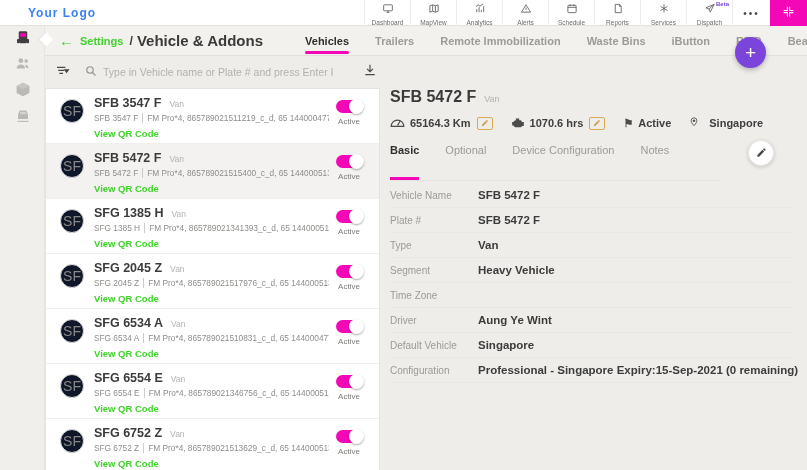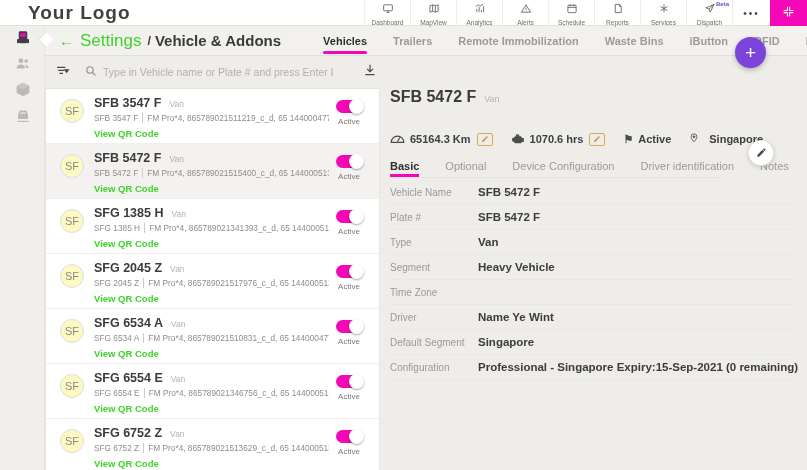--- a/index.html
+++ b/index.html
@@ -5,21 +5,21 @@
   * { margin:0; padding:0; box-sizing:border-box; }
   :root{ --accent:#f307b6; --green:#3fd32a; --purple:#7b44da; --orange:#dda94f;
          --dark:#3e3e3e; --gray:#9d9b98; --meta:#8f8d8a; --line:#e4e2df; }
   html,body{ width:807px; height:470px; overflow:hidden; }
   body{ font-family:"Liberation Sans", sans-serif; color:var(--dark); background:#eeedea; }
   .app{ position:relative; width:807px; height:470px; overflow:hidden; }
 
   
   .topbar{ position:absolute; left:0; top:0; width:807px; height:26px; background:#fff;
            border-bottom:1px solid #e3e1de; display:flex; align-items:center; z-index:30; }
-  .logo{ font-size:19px; font-weight:bold; letter-spacing:1px; color:#404040; margin-left:28px; }
+  .logo{ font-size:12px; font-weight:bold; letter-spacing:1px; color:#3b82f6; margin-left:28px; }
   .topnav{ position:absolute; right:0; top:0; height:26px; display:flex; align-items:stretch; }
   .nav-item{ width:46px; border-left:1px solid #efedeb; display:flex; flex-direction:column;
              align-items:center; justify-content:center; position:relative; cursor:pointer; }
   .nav-item svg{ width:12px; height:11px; fill:none; stroke:#5a5a5a; stroke-width:1.8; }
   .nav-label{ font-size:6.5px; color:#6e6c69; margin-top:1px; white-space:nowrap; }
   .nav-badge{ position:absolute; top:1px; right:3px; font-size:6px; color:#7042d9; font-weight:bold; }
   .nav-more{ width:38px; border-left:1px solid #efedeb; display:flex; align-items:center;
              justify-content:center; font-size:10px; letter-spacing:2px; color:#444; cursor:pointer; }
   .nav-collapse{ width:37px; background:var(--accent); display:flex; align-items:center;
                  justify-content:center; cursor:pointer; }
@@ -32,21 +32,21 @@
               position:relative; cursor:pointer; }
   .side-item svg{ width:18px; height:17px; }
   .notch{ position:absolute; right:-6px; top:8px; width:11px; height:11px; background:#fff;
           border:1px solid #e2e0dd; transform:rotate(45deg); border-right:none; border-top:none; }
 
   
   .headerbar{ position:absolute; left:45px; top:26px; right:0; height:30px; background:#f2f1ee;
               border-bottom:1px solid #e2e0dd; display:flex; align-items:center; z-index:10; }
   .breadcrumb{ display:flex; align-items:center; margin-left:14px; white-space:nowrap; }
   .bc-back{ color:var(--green); font-size:15px; font-weight:bold; margin-right:6px; cursor:pointer; }
-  .bc-link{ color:var(--green); font-size:17px; font-weight:normal; cursor:pointer; }
+  .bc-link{ color:var(--green); font-size:11px; font-weight:bold; cursor:pointer; }
   .bc-sep{ font-size:12.5px; font-weight:bold; margin:0 4px 0 6px; }
   .bc-current{ font-size:15px; font-weight:bold; color:#3a3a3a; }
   .main-tabs{ display:flex; margin-left:42px; gap:26px; height:30px; align-items:center; }
   .mtab{ font-size:11px; color:var(--gray); cursor:pointer; position:relative; height:30px;
          display:flex; align-items:center; white-space:nowrap;font-weight:bold; }
   .mtab.active{ color:#2f2f2f; font-weight:bold; }
   .mtab.active:after{ content:""; position:absolute; left:0; right:0; bottom:2px; height:3px;
                       border-radius:2px; background:var(--accent); }
 
   
@@ -61,22 +61,22 @@
   .search-input::placeholder{ color:#b3b1ad; }
   .download-btn{ margin-right:8px; cursor:pointer; }
   .download-btn svg{ width:14px; height:14px; stroke:#4a4a4a; stroke-width:1.8; fill:none; }
 
   
   .list-panel{ position:absolute; left:45px; top:88px; width:335px; bottom:0; background:#fff;
                border:1px solid #e6e4e1; border-bottom:none; overflow:hidden; z-index:5; }
   .v-item{ height:55px; padding:7px 10px 0 14px; display:flex; border-bottom:1px solid #f0efed;
            cursor:pointer; position:relative; }
   .v-item.selected{ background:#f3f2f0; }
-  .avatar{ width:24px; height:24px; border-radius:50%; background:#fef9c3; border:1px solid #ddd;
-           color:#8a8886; font-size:11px; display:flex; align-items:center; justify-content:center;
+  .avatar{ width:24px; height:24px; border-radius:50%; background:#0f172a; border:1px solid #ddd;
+           color:#8a8886; font-size:14px; display:flex; align-items:center; justify-content:center;
            margin:3px 10px 0 0; flex-shrink:0; }
   .v-main{ flex:1; min-width:0; }
   .v-title-row{ display:flex; align-items:baseline; }
   .v-name{ font-size:12.5px; font-weight:bold; color:#3b3b3b; }
   .v-type{ font-size:8.5px; color:#b5b3b0; margin-left:8px; }
   .v-meta{ font-size:8.3px; color:var(--meta); margin-top:3px; white-space:nowrap; overflow:hidden; }
   .v-meta .mdiv{ border-left:1px solid #ccc; margin:0 4px; }
   .v-qr{ font-size:9.5px; color:var(--green); font-weight:bold; margin-top:3px; display:inline-block;
          cursor:pointer; }
   .v-right{ width:40px; display:flex; flex-direction:column; align-items:center; margin-top:4px; }
@@ -84,32 +84,32 @@
            cursor:pointer; }
   .toggle .knob{ position:absolute; right:-1px; top:-1px; width:15px; height:15px; border-radius:50%;
                  background:#fff; box-shadow:0 1px 2px rgba(0,0,0,.35); }
   .v-status{ font-size:8px; color:#7c7a77; margin-top:4px; }
 
   
   .detail{ position:absolute; left:390px; top:88px; right:0; bottom:0; }
   .d-title-row{ display:flex; align-items:baseline; }
   .d-title{ font-size:16px; font-weight:bold; color:#3a3a3a; }
   .d-type{ font-size:9px; color:#b5b3b0; margin-left:8px; }
-  .d-stats{ display:flex; align-items:center; margin-top:26px; font-size:11px; font-weight:bold;
+  .d-stats{ display:flex; align-items:center; margin-top:10px; font-size:11px; font-weight:bold;
             color:#3e3e3e; }
   .d-stat{ display:flex; align-items:center; margin-right:18px; }
   .d-stat svg{ margin-right:5px; }
   .pencil-box{ width:16px; height:13px; border:1px solid var(--orange); border-radius:2px;
                display:flex; align-items:center; justify-content:center; margin-left:6px; cursor:pointer; }
   .pencil-box svg{ width:8px; height:8px; fill:#d49b3e; margin:0; }
   .flag-ic{ font-size:11px; margin-right:5px; color:#4c4c4c; }
   .pin-ic svg{ width:10px; height:12px; fill:none; stroke:#4c4c4c; stroke-width:1.8; }
   .d-tabs{ display:flex; gap:26px; margin-top:14px; border-bottom:1px solid #e5e3e0;
            padding-bottom:0; position:relative; width:330px;}
-  .dtab{ font-size:11px; color:var(--gray); padding-bottom:5px; cursor:pointer; position:relative;
+  .dtab{ font-size:11px; color:var(--gray); padding-bottom:24px; cursor:pointer; position:relative;
          white-space:nowrap; }
   .dtab.active{ color:#2f2f2f; font-weight:bold; }
   .dtab.active:after{ content:""; position:absolute; left:0; right:0; bottom:0; height:3px;
                       background:var(--accent); }
   .d-fields{ margin-top:2px; }
   .d-row{ display:flex; align-items:center; height:25px; border-bottom:1px solid #e9e7e4;
           margin-right:16px; }
   .d-label{ width:88px; font-size:10px; color:#9c9a97; flex-shrink:0; }
   .d-value{ font-size:11.5px; font-weight:bold; color:#3c3c3c; white-space:nowrap; }
 
@@ -525,23 +525,20 @@
         </div>
 
         <div class="dtab">
           <span>Optional</span>
         </div>
 
         <div class="dtab">
           <span>Device Configuration</span>
         </div>
 
-        <div class="dtab">
-          <span>Driver identification</span>
-        </div>
 
         <div class="dtab">
           <span>Notes</span>
         </div>
 
     </div>
 
     <div class="d-fields">
 
         <div class="d-row">
@@ -563,25 +560,25 @@
           <span class="d-label">Segment</span>
           <span class="d-value">Heavy Vehicle</span>
         </div>
 
         <div class="d-row">
           <span class="d-label">Time Zone</span>
         </div>
 
         <div class="d-row">
           <span class="d-label">Driver</span>
-          <span class="d-value">Name Ye Wint</span>
-        </div>
-
-        <div class="d-row">
-          <span class="d-label">Default Segment</span>
+          <span class="d-value">Aung Ye Wint</span>
+        </div>
+
+        <div class="d-row">
+          <span class="d-label">Default Vehicle</span>
           <span class="d-value">Singapore</span>
         </div>
 
         <div class="d-row">
           <span class="d-label">Configuration</span>
           <span class="d-value">Professional - Singapore Expiry:15-Sep-2021 (0 remaining)</span>
         </div>
 
     </div>
   </section>

